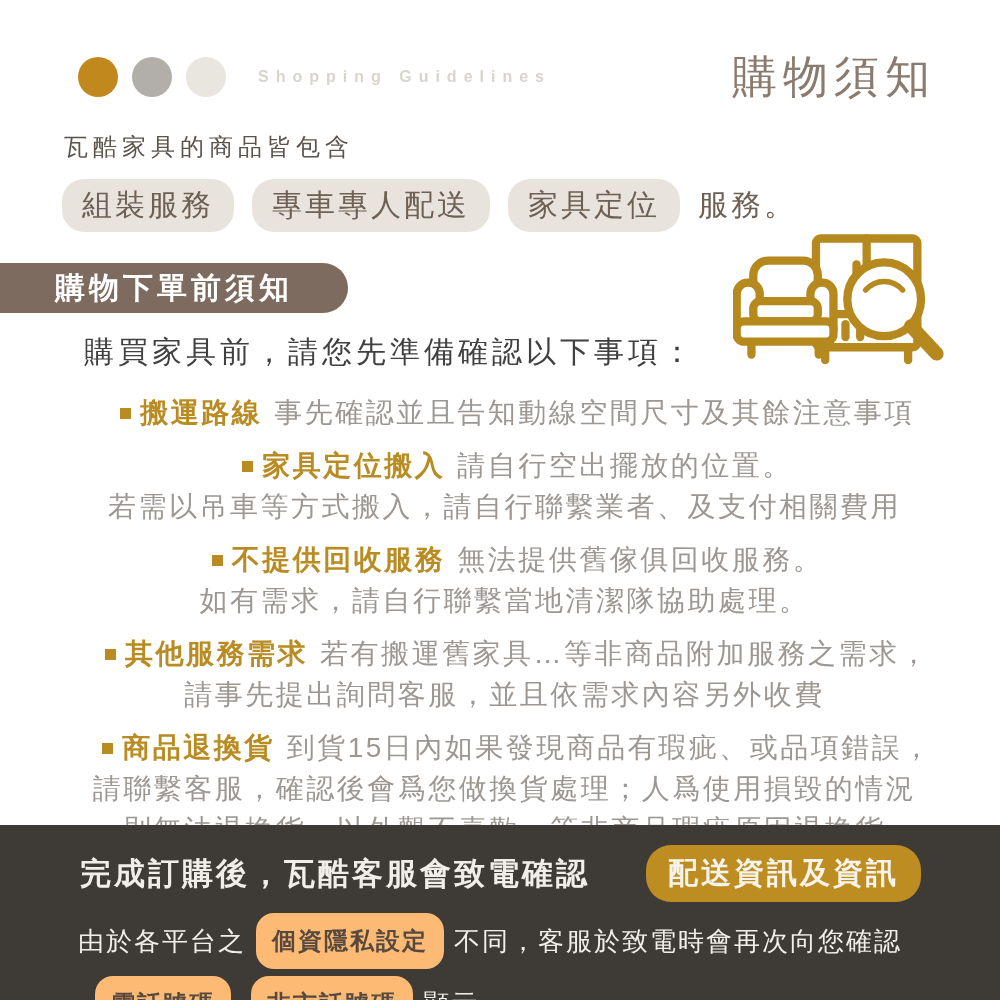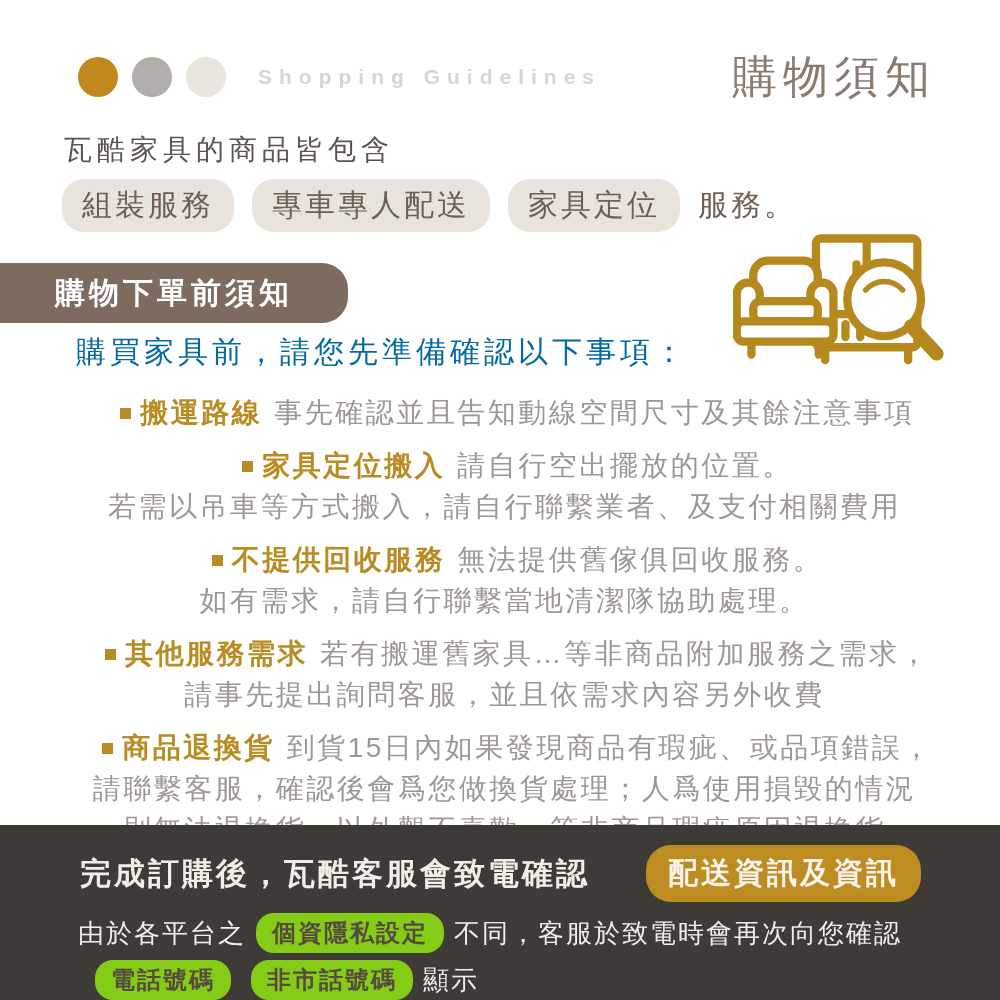--- a/index.html
+++ b/index.html
@@ -8,47 +8,47 @@
     background:#ffffff; font-family:"Liberation Sans", sans-serif;
   }
 
   
   .header-row { position:absolute; top:52px; left:78px; right:64px; height:50px;
                 display:flex; align-items:center; }
   .dot { width:40px; height:40px; border-radius:50%; margin-right:14px; flex:0 0 auto; }
   .dot-gold  { background:#C1891D; }
   .dot-gray  { background:#B2AFAA; }
   .dot-light { background:#E9E6E0; }
-  .eyebrow { margin-left:18px; font-size:21px; font-weight:bold; letter-spacing:7px;
+  .eyebrow { margin-left:18px; font-size:16px; font-weight:bold; letter-spacing:7px;
              color:#D8D4CE; white-space:nowrap; }
   .page-title { margin-left:auto; font-size:45px; letter-spacing:6px; color:#8A7B6E;
                 white-space:nowrap; }
 
   
-  .intro-line { position:absolute; top:131px; left:64px; font-size:28px; letter-spacing:5px;
+  .intro-line { position:absolute; top:131px; left:64px; font-size:24px; letter-spacing:5px;
                 color:#5B544D; }
   .pills-row { position:absolute; top:179px; left:62px; display:flex; align-items:center;
                font-size:30px; letter-spacing:3px; color:#6E6054; }
   .pill { background:#E8E4DD; border-radius:22px; padding:6px 20px; margin-right:18px;
           white-space:nowrap; }
   .pills-tail { color:#6E6054; }
 
   
-  .ribbon { position:absolute; top:263px; left:0; width:348px; height:60px;
+  .ribbon { position:absolute; top:263px; left:0; width:348px; height:50px;
             background:#7C6B5E; border-radius:0 26px 26px 0;
             display:flex; align-items:center; justify-content:center;
             color:#ffffff; font-size:30px; font-weight:bold; letter-spacing:4px; }
 
   
   .icon-wrap { position:absolute; top:230px; left:733px; width:212px; height:146px; }
   .icon-wrap svg { width:100%; height:100%; }
 
   
-  .lead { position:absolute; top:332px; left:76px; font-size:30px; letter-spacing:4px;
-          color:#0369a1; }
+  .lead { position:absolute; top:332px; left:84px; font-size:30px; letter-spacing:4px;
+          color:#404040; }
 
   
   .notices { position:absolute; top:380px; left:62px; width:885px;
              font-size:28px; letter-spacing:2.5px; color:#9C9792; }
   .item { margin:12px 0 12px 0; text-indent:26px; line-height:41px;text-align:center; }
   .bullet { display:inline-block; width:11px; height:11px; background:#B88C22;
             margin-right:9px; vertical-align:3px; }
   .item-title { color:#B88C22; font-weight:bold; margin-right:12px; }
   .item-body { white-space:pre-line; }
 
@@ -57,22 +57,22 @@
             background:#3E3A35; color:#F1EEE8; }
   .f-line1 { margin:20px 0 0 80px; display:flex; align-items:center;
              font-size:31px; font-weight:bold; letter-spacing:3px;gap:40px; }
   .gold-pill { background:#BE8D21; color:#F6F3EC; border-radius:25px;
                padding:8px 22px; margin-left:16px; font-size:30px; font-weight:bold;
                letter-spacing:3px; white-space:nowrap; }
   .f-line2 { margin:11px 0 0 78px; display:flex; align-items:center;
              font-size:26px; letter-spacing:2px; }
   .f-line3 { margin:7px 0 0 95px; display:flex; align-items:center;
              font-size:26px; letter-spacing:2px; }
-  .cream-pill { background:#84cc16; color:#57493E; border-radius:18px;
-                padding:4px 16px; margin:0 10px; font-size:24px; font-weight:bold;
+  .cream-pill { background:#fdba74; color:#57493E; border-radius:18px;
+                padding:12px 16px; margin:0 10px; font-size:24px; font-weight:bold;
                 letter-spacing:2px; white-space:nowrap; }
   .cream-pill.first { margin-left:0; }
 </style>
 </head>
 <body>
 
 <div class="page">
 
   <div class="header-row">
     <span class="dot dot-gold"></span>

